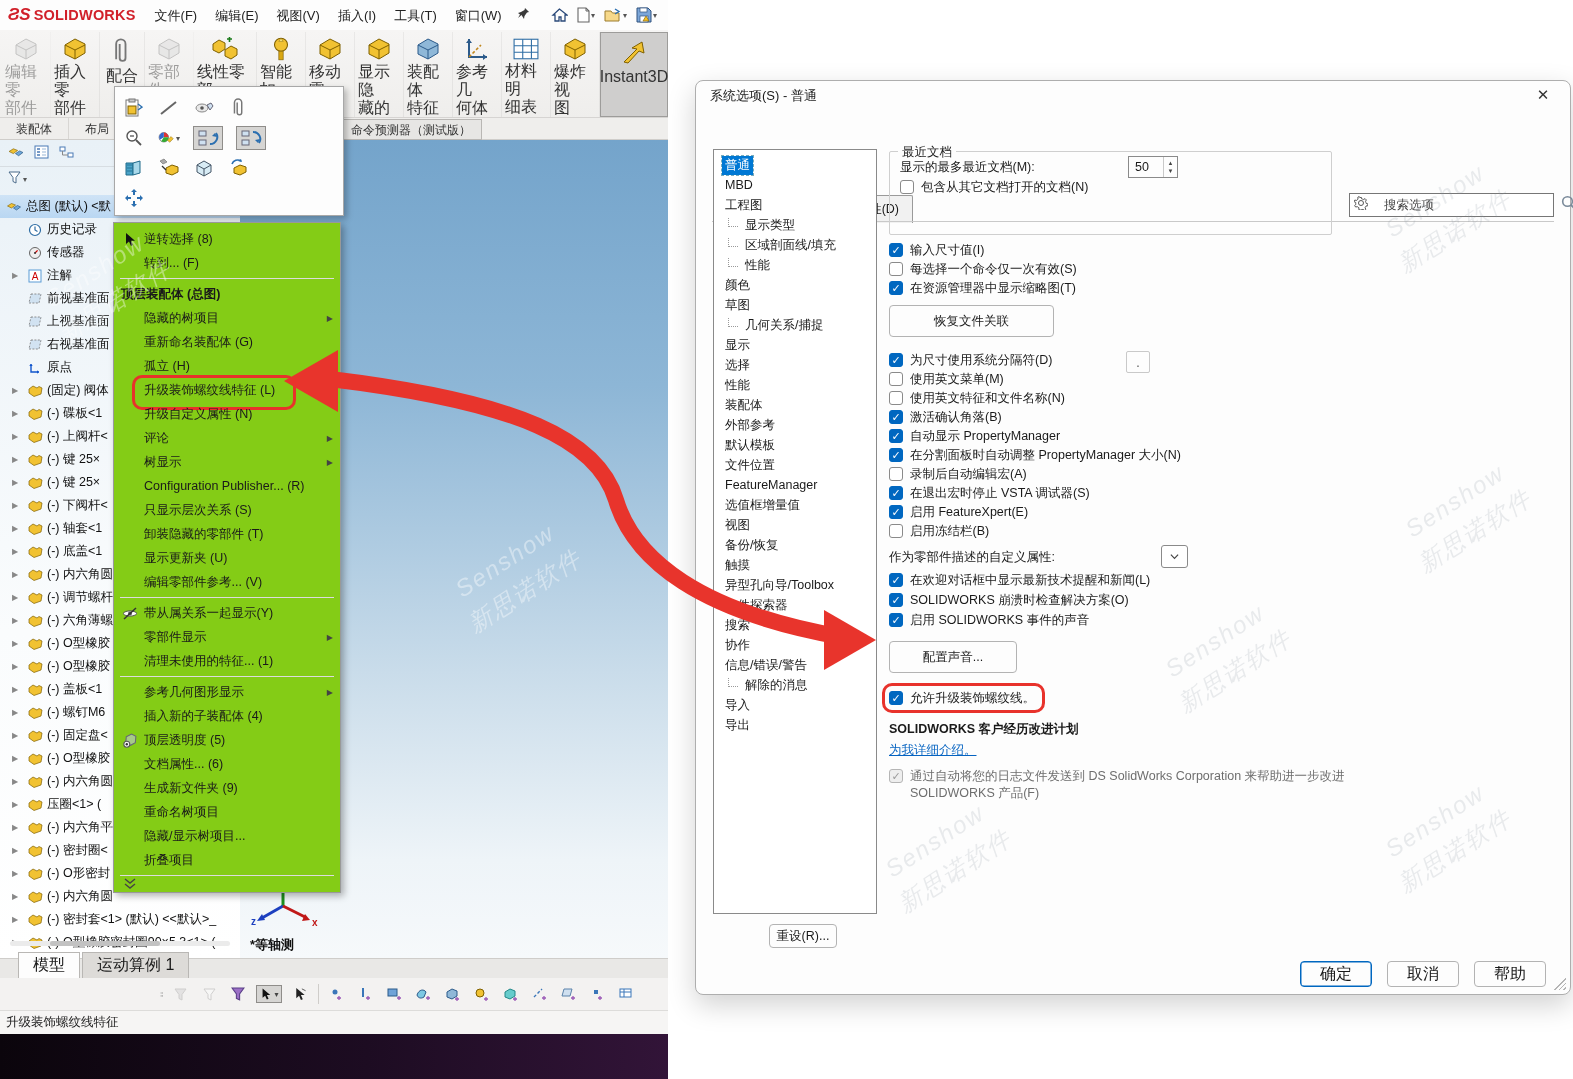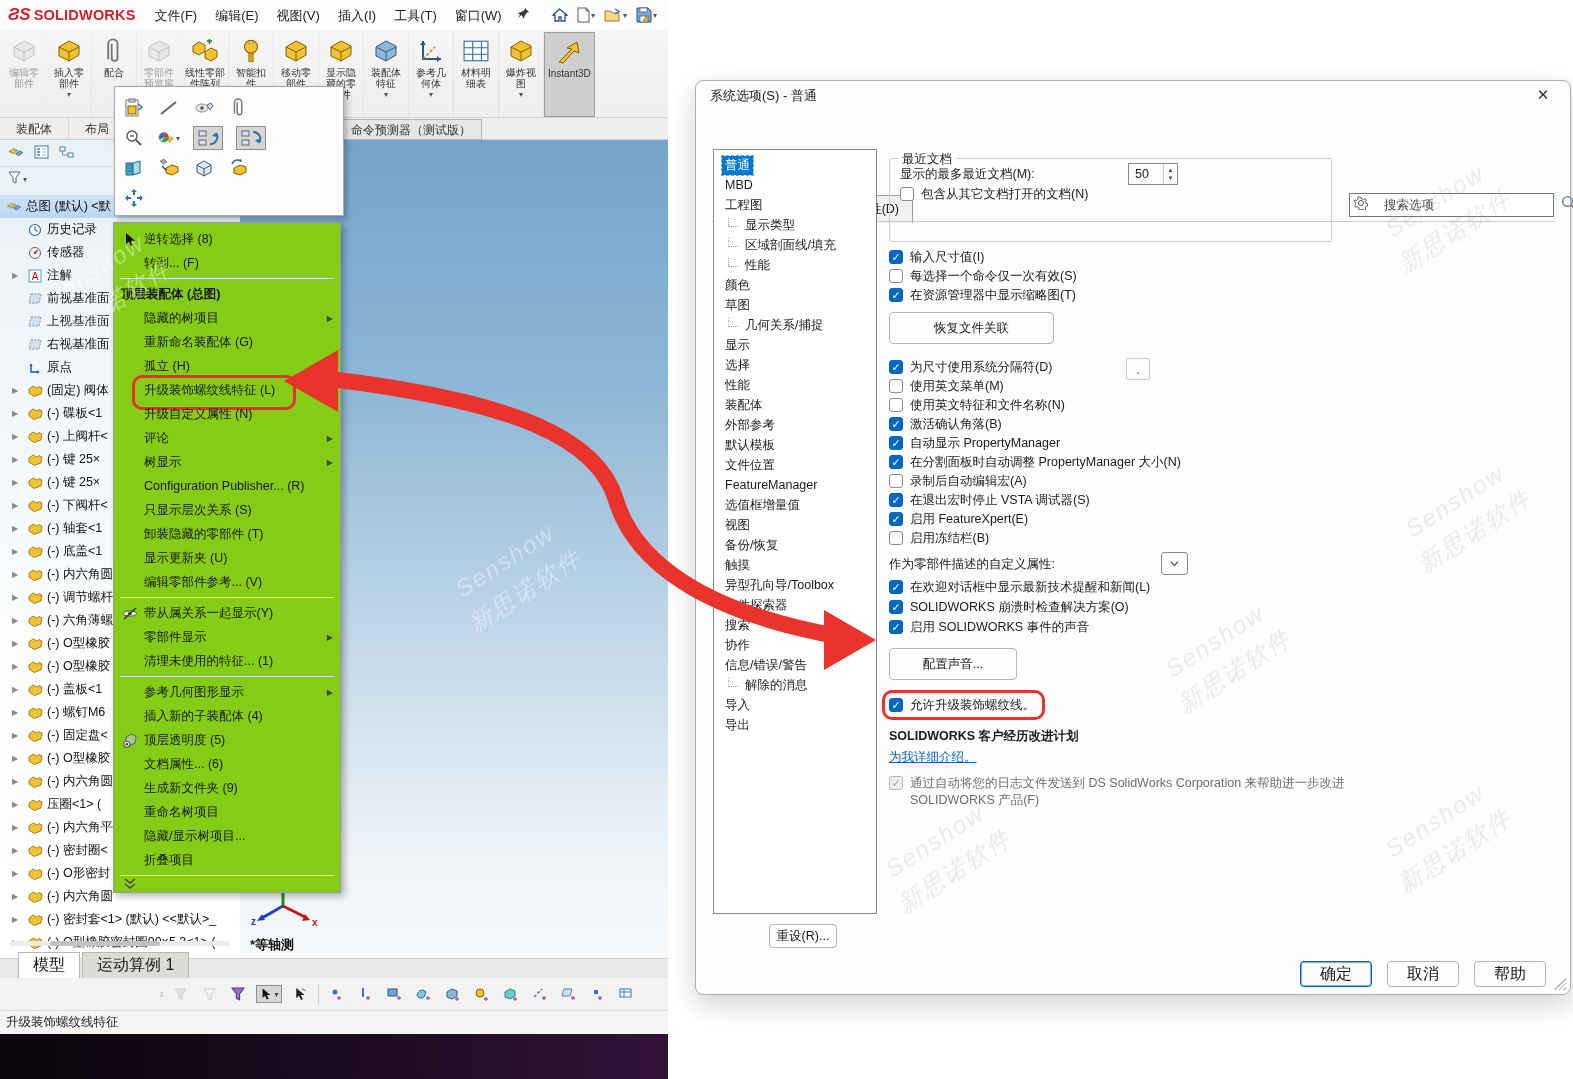--- a/index.html
+++ b/index.html
@@ -14,21 +14,21 @@
 .logo .brand{color:#d1202a;font-size:14.5px;font-weight:bold;letter-spacing:.2px}
 .menu-item{font-size:13px;padding:5px 9px;color:#222;cursor:default}
 .pin-icon{margin:0 6px}
 .quickbar{margin-left:auto;margin-right:8px;display:flex;align-items:center;gap:3px}
 .qbtn{display:flex;align-items:center;gap:1px;padding:2px 3px}
 .qcaret{font-size:8px;color:#555}
 
 .ribbon{position:absolute;left:0;top:30px;width:668px;height:88px;background:linear-gradient(#f6f5f4,#efeeec);border-bottom:1px solid #d6d4d2;display:flex;align-items:stretch;padding:2px 0 0 2px}
 .rbtn{display:flex;flex-direction:column;align-items:center;padding:4px 3px 1px;min-width:45px;position:relative;border-right:1px solid rgba(0,0,0,0.05)}
 .rbtn .ricon{height:30px;display:flex;align-items:center;justify-content:center}
-.rbtn .rlbl{font-size:10px;line-height:1.12;text-align:center;color:#333;white-space:pre-line;margin-top:1px}
+.rbtn .rlbl{font-size:16px;line-height:1.12;text-align:left;color:#333;white-space:pre-line;margin-top:1px}
 .rbtn .drop{display:none;font-size:8px;color:#555;margin-top:1px}
 .rbtn.caret .drop{display:block}
 .rbtn.disabled{opacity:.45}
 .rbtn.active{background:#cfcecd;border:1px solid #9d9c9a}
 
 .tabrow{position:absolute;left:0;top:118px;width:668px;height:22px;background:#efeeec;border-bottom:1px solid #cfcdca;display:flex;font-size:12px;color:#333}
 .doc-tab{padding:3px 16px 0;border-right:1px solid #d8d6d3}
 .predictor-tab{position:absolute;left:340px;top:119px;height:21px;background:#e7e6e4;border:1px solid #b9b7b4;font-size:12px;color:#333;padding:2px 10px 0;white-space:nowrap}
 
 .viewport{position:absolute;left:0;top:140px;width:668px;height:818px;background:linear-gradient(180deg,#74a4cb 0%,#8db6d6 30%,#c9dcea 65%,#eef4f8 88%,#f6f9fb 100%)}
@@ -89,21 +89,21 @@
 
 .dlg-tree{position:absolute;left:17px;top:68px;width:164px;height:765px;border:1px solid #8a8a8a;background:#fff;font-size:12.5px;padding-top:5px;overflow:hidden}
 .dtrow{height:20px;display:flex;align-items:center;padding-left:8px;white-space:nowrap}
 .dtrow .elbow{display:none;width:10px;height:9px;border-left:1px dotted #9a9a9a;border-bottom:1px dotted #9a9a9a;margin:0 4px 6px 6px}
 .dtrow.child .elbow{display:inline-block}
 .dtrow .dtlabel{padding:1px 3px}
 .dtrow.selected .dtlabel{background:#0078d4;color:#fff;outline:1px dashed #7ab}
 .reset-btn{position:absolute;left:73px;top:843px;width:68px;height:24px;border:1px solid #b3b3b3;border-radius:4px;background:#fdfdfd;font-size:12.5px;display:flex;align-items:center;justify-content:center}
 
 .dlg-right{position:absolute;left:193px;top:68px;width:660px;font-size:12.5px}
-.grp{border:1px solid #cfcfcf;border-radius:2px;width:443px;height:84px;margin-top:9px;position:relative;padding:4px 10px 0 10px;margin-bottom:6px}
+.grp{border:1px solid #cfcfcf;border-radius:2px;width:443px;height:84px;margin-top:2px;position:relative;padding:4px 10px 0 10px;margin-bottom:6px}
 .grp-legend{position:absolute;left:8px;top:-8px;background:#fdfdfd;padding:0 4px;font-size:12.5px}
 .grp-row{height:22px;display:flex;align-items:center;position:relative}
 .spin{position:absolute;left:228px;top:0;width:50px;height:22px;border:1px solid #8a8a8a;display:flex}
 .spin .sval{flex:1;padding:3px 0 0 6px;font-size:12.5px}
 .spin .sarr{width:14px;border-left:1px solid #c9c9c9;display:flex;flex-direction:column;align-items:center;justify-content:center;font-size:6px;color:#444;line-height:1.4}
 .dsel{position:absolute;left:228px;top:-1px;width:100px;height:23px;border:1px solid #8a8a8a;border-radius:3px;display:flex;align-items:center;padding:0 5px;justify-content:space-between;background:#fff}
 .chev{width:9px;height:9px;flex:none}
 .optrow{min-height:19px;display:flex;align-items:flex-start;position:relative;padding-top:1px;margin-bottom:0px}
 .cb{width:14px;height:14px;border:1px solid #8a8a8a;border-radius:3px;background:#fff;margin:1px 7px 0 0;flex:none;display:flex;align-items:center;justify-content:center;font-size:11px;color:#fff}
 .optrow.checked .cb{background:#0067c0;border-color:#0067c0}

